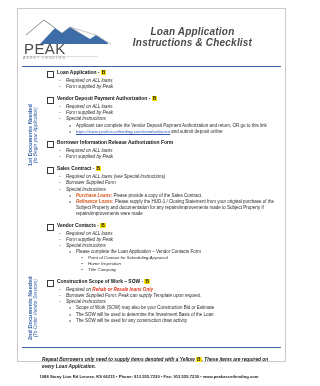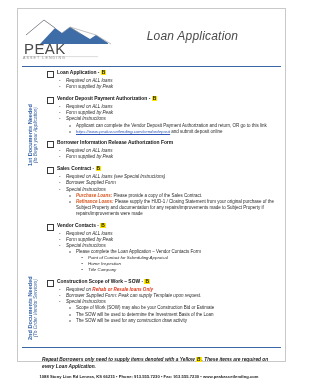--- a/index.html
+++ b/index.html
@@ -51,22 +51,22 @@
     height: 48px;
     flex: 0 0 auto;
   }
   .logo-svg { display:block; }
 
   .header-title {
     flex: 1 1 auto;
     text-align: center;
     padding-right: 14px;
     font-style: italic;
-    font-weight: normal;
-    font-size: 12px;
+    font-weight: bold;
+    font-size: 10px;
     line-height: 11px;
     color: #4a4a4a;
     letter-spacing: .2px;
   }
   .header-title .l2 { display:block; }
 
   
   .rule-top {
     position: absolute;
     left: 22px;
@@ -245,20 +245,21 @@
         <path d="M8 22 L26 7 L37 15" fill="none" stroke="#6f6f6f" stroke-width="0.7"></path>
         <path d="M44 20 L52 14 L63 21" fill="none" stroke="#9a9a9a" stroke-width="0.6"></path>
         <path d="M52 14 L78 22 L93 31" fill="none" stroke="#9a9a9a" stroke-width="0.6"></path>
         <text x="6" y="41" font-family="Liberation Sans, sans-serif" font-size="15" font-weight="400" letter-spacing="0.4" fill="#4a4a4a">PEAK</text>
         <line x1="5" y1="43.6" x2="80" y2="43.6" stroke="#b9b9b9" stroke-width="0.5"></line>
       </svg>
       <div style="position:absolute;left:5px;top:43px;font-size:3.6px;letter-spacing:1.1px;color:#8b8b8b;">ASSET LENDING</div>
     </div>
     <div class="header-title">
       <span>Loan Application</span>
+      <span class="l2">Instructions &amp; Checklist</span>
     </div>
   </div>
 
   <div class="rule-top"></div>
   <div class="rule-bottom"></div>
 
   <div class="side-label" id="side1">
     <span>1st Documents Needed</span>
     <span class="sub">(to Begin your Application)</span>
   </div>

